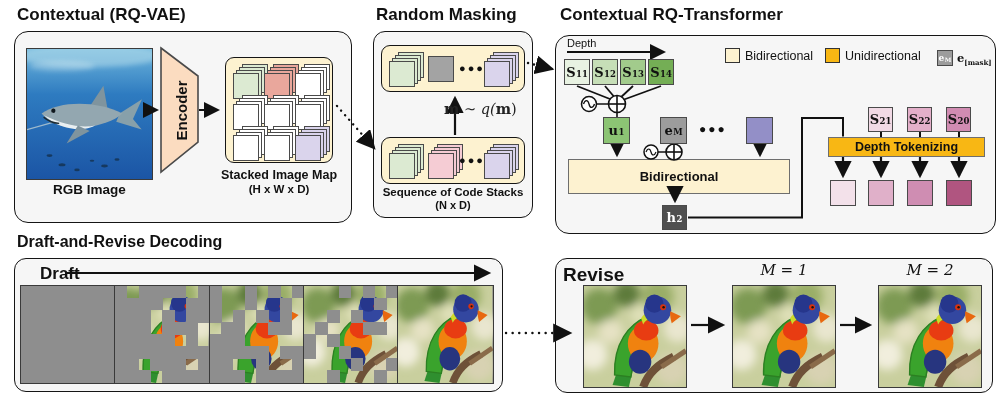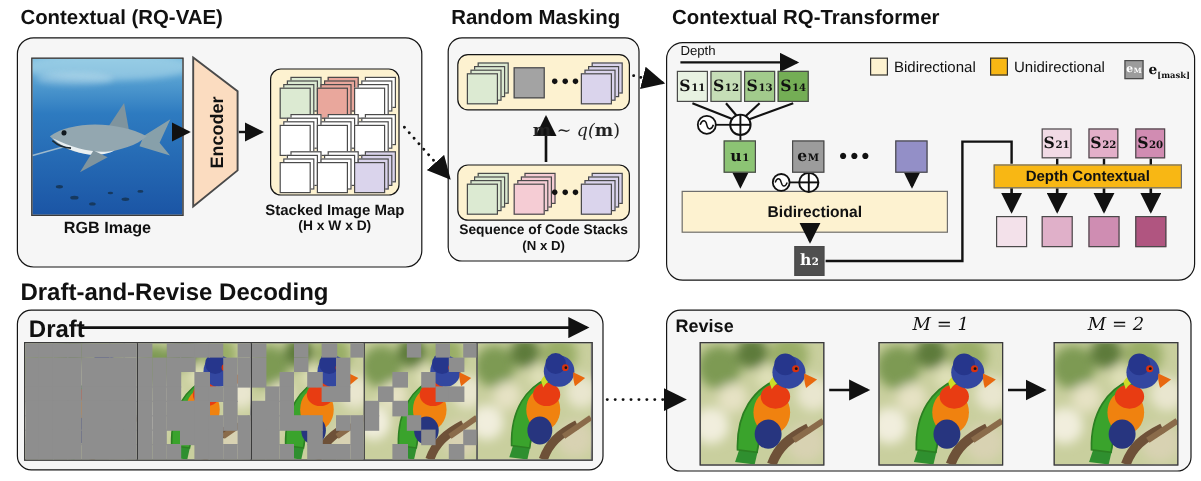--- a/index.html
+++ b/index.html
@@ -1,21 +1,21 @@
 <!DOCTYPE html>
 <html><head>
 <meta charset="utf-8">
 <style>
   html,body{margin:0;padding:0;}
   body{width:1001px;height:401px;position:relative;background:#ffffff;overflow:hidden;
        font-family:"Liberation Sans",sans-serif;color:#111;}
   .abs{position:absolute;}
   .panel{position:absolute;background:#f6f6f6;border:1.6px solid #151515;border-radius:14px;z-index:1;box-sizing:border-box;}
   .title{position:absolute;font-weight:bold;font-size:17px;z-index:2;white-space:nowrap;}
-  .smalltitle{font-size:20px;text-align:right;}
+  .smalltitle{font-size:16px;text-align:right;}
   #overlay{position:absolute;left:0;top:0;z-index:5;pointer-events:none;}
   .lbl{position:absolute;font-weight:bold;z-index:6;white-space:nowrap;}
   .center{text-align:center;}
   .group{position:absolute;background:#fdf2d0;border:1.5px solid #151515;border-radius:9px;z-index:4;box-sizing:border-box;}
   .stack{position:absolute;width:35px;height:35px;z-index:10;}
   .card{position:absolute;width:26px;height:26px;border:1.2px solid #4a4a4a;box-sizing:border-box;}
   .sq{position:absolute;width:26px;height:26px;border:1.4px solid #4a4a4a;box-sizing:border-box;z-index:10;
       display:flex;align-items:center;justify-content:center;
       font-family:"DejaVu Serif",serif;font-weight:bold;font-size:13px;}
   .sq sub{font-size:8.5px;line-height:1;margin-left:0.5px;transform:translateY(2px);}
@@ -290,29 +290,29 @@
 <div class="sq" style="left: 907px; top: 107px; width: 25px; height: 25px; background: rgb(227, 175, 201);">
     <span>S</span>
     <sub>22</sub>
   </div>
 <div class="sq" style="left: 946px; top: 107px; width: 25px; height: 25px; background: rgb(209, 140, 178);">
     <span>S</span>
     <sub>20</sub>
   </div>
 
 <div class="boxlabel depthbox" style="left:828px;top:137px;width:157px;height:20px">
-  <span>Depth Contextual</span>
+  <span>Depth Tokenizing</span>
 </div>
 
 <div class="sq" style="left: 830px; top: 180px; background: rgb(243, 225, 234);"></div>
 <div class="sq" style="left: 868px; top: 180px; background: rgb(224, 176, 201);"></div>
 <div class="sq" style="left: 907px; top: 180px; background: rgb(207, 141, 178);"></div>
 <div class="sq" style="left: 946px; top: 180px; background: rgb(176, 85, 128);"></div>
 
-<div class="lbl" style="left:24px;top:264px;font-size:20px">Draft</div>
+<div class="lbl" style="left:40px;top:264px;font-size:17px">Draft</div>
 <div id="draft-strip" class="abs" style="left:20px;top:285px;width:474px;height:99px;border:1.2px solid #3a3a3a;box-sizing:border-box;z-index:4;background:#8e8e8e">
     <div class="dcell" style="left: 0px; width: 94.32px;">
       <svg viewBox="0 0 100 100" preserveAspectRatio="none" style="position:absolute;width:100%;height:100%">
         <use href="#parrotG" xlink:href="#parrotG"></use>
       </svg>
       <div class="mcell" style="left: -0.3px; top: -0.3px; width: 12.39px; height: 12.675px;"></div>
       <div class="mcell" style="left: 11.49px; top: -0.3px; width: 12.39px; height: 12.675px;"></div>
       <div class="mcell" style="left: 23.28px; top: -0.3px; width: 12.39px; height: 12.675px;"></div>
       <div class="mcell" style="left: 35.07px; top: -0.3px; width: 12.39px; height: 12.675px;"></div>
       <div class="mcell" style="left: 46.86px; top: -0.3px; width: 12.39px; height: 12.675px;"></div>
@@ -495,21 +495,21 @@
       <div class="mcell" style="left: 23.28px; top: 84.225px; width: 12.39px; height: 12.675px;"></div>
       <div class="mcell" style="left: 70.44px; top: 84.225px; width: 12.39px; height: 12.675px;"></div>
     </div>
     <div class="dcell" style="left: 377.28px; width: 94.32px;">
       <svg viewBox="0 0 100 100" preserveAspectRatio="none" style="position:absolute;width:100%;height:100%">
         <use href="#parrotG" xlink:href="#parrotG"></use>
       </svg>
     </div>
   </div>
 
-<div class="lbl" style="left:563px;top:264px;font-size:15px">Revise</div>
+<div class="lbl" style="left:563px;top:264px;font-size:19px">Revise</div>
 <div class="mlabel" style="left:732px;top:261px;width:104px">M = 1</div>
 <div class="mlabel" style="left:878px;top:261px;width:104px">M = 2</div>
 <div class="img" style="left:583px;top:285px;width:104px;height:103px">
     <svg viewBox="0 0 100 100" preserveAspectRatio="none">
       <use href="#parrotG" xlink:href="#parrotG"></use>
     </svg>
   </div>
 <div class="img" style="left:732px;top:285px;width:104px;height:103px">
     <svg viewBox="0 0 100 100" preserveAspectRatio="none">
       <use href="#parrotG" xlink:href="#parrotG"></use>

